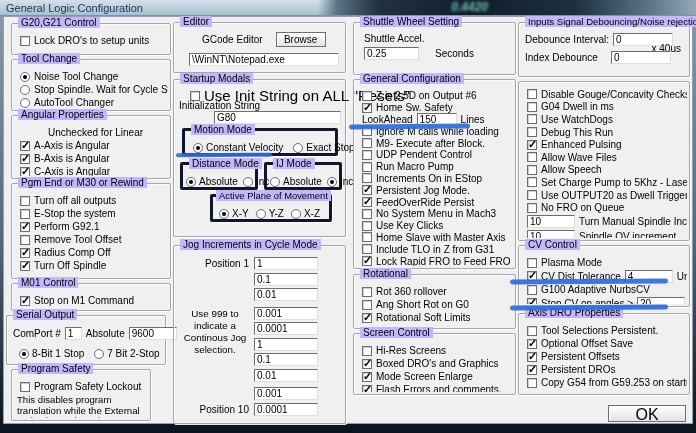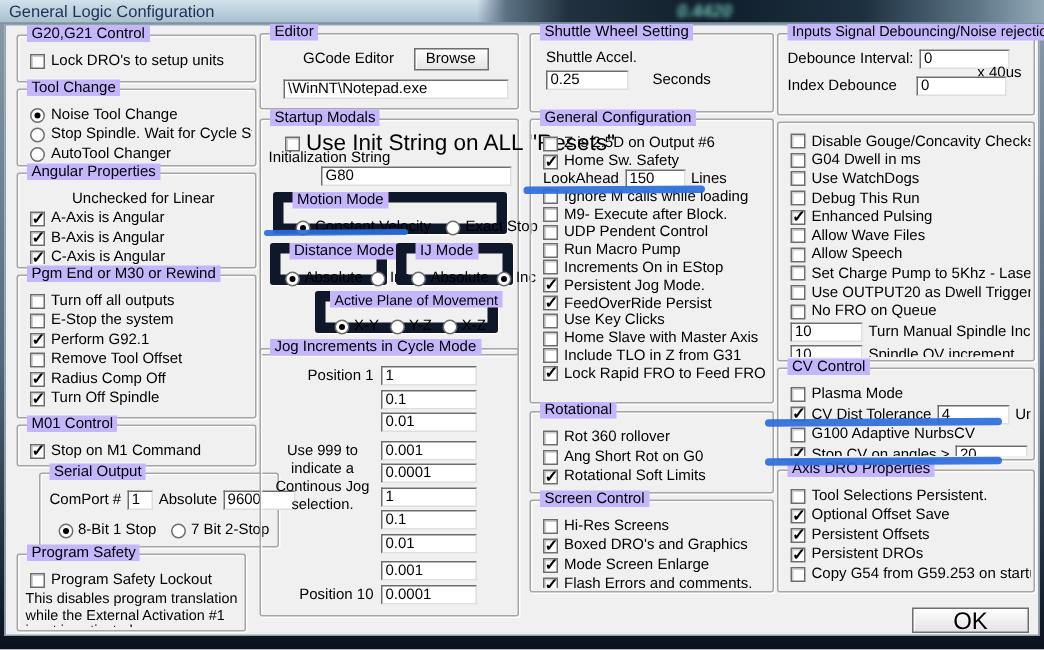--- a/index.html
+++ b/index.html
@@ -21,21 +21,21 @@
 
   
   .dialog { position:absolute; left:3px; top:16px; width:690px; height:408px;
     background:#f0f0f0; border:1px solid #8fa2b2; }
 
   
   .grp { position:absolute; border:1px solid #a6a6a6; border-radius:2px;
     box-shadow:1px 1px 0 rgba(255,255,255,.9), inset 1px 1px 0 rgba(255,255,255,.7); }
   .leg { position:absolute; top:-7px; left:6px; background:#c4b5fd; padding:0 3px; white-space:nowrap; font-size:10px; }
   .body { position:absolute; left:2px; right:2px; top:10px; bottom:2px; display:flex; flex-direction:column; overflow:hidden; }
-  .sub { position:absolute; border:7px solid #0f172a; border-radius:2px; box-shadow:1px 1px 0 rgba(255,255,255,.9); }
+  .sub { position:absolute; border:3px solid #0f172a; border-radius:2px; box-shadow:1px 1px 0 rgba(255,255,255,.9); }
 
   .row { display:flex; align-items:center; gap:4px; padding-left:6px; height:13px; flex:0 0 auto; white-space:nowrap; }
   .lbl { white-space:nowrap; }
   .static { color:#000; }
   .indent { padding-left:34px; }
   .note { font-size:9.6px; line-height:10.5px; padding:2px 2px 0 3px; white-space:normal; }
 
   .tight .row { height:11.8px; }
   .mid .row { height:12.6px; }
   .vrow { height:15px !important; }
@@ -168,41 +168,41 @@
     <div class="grp" style="left:7px;top:266px;width:160px;height:28px">
       <span class="leg">M01 Control</span>
       <div class="body">
           <div class="row">
             <span class="cb on"></span>
             <span class="lbl">Stop on M1 Command</span>
           </div>
         </div>
     </div>
 
-    <div class="grp" style="left:22px;top:298px;width:160px;height:50px">
+    <div class="grp" style="left:2px;top:298px;width:160px;height:50px">
       <span class="leg">Serial Output</span>
       <div class="srow" style="left:6px;top:11px">
         <span class="lbl">ComPort # </span>
         <input class="ti w16" readonly="" value="1" style="">
         <span class="lbl">Absolute</span>
         <input class="ti w48" readonly="" value="9600" style="">
       </div>
       <div class="rrow" style="position:absolute;left:4px;top:30px">
           <span class="ritem">
             <span class="rb on"></span>
             <span class="lbl">8-Bit 1 Stop</span>
           </span>
           <span class="ritem">
             <span class="rb"></span>
             <span class="lbl">7 Bit 2-Stop</span>
           </span>
         </div>
     </div>
 
-    <div class="grp" style="left:7px;top:352px;width:153px;height:52px">
+    <div class="grp" style="left:7px;top:352px;width:140px;height:52px">
       <span class="leg">Program Safety</span>
       <div class="body">
           <div class="row">
             <span class="cb"></span>
             <span class="lbl">Program Safety Lockout</span>
           </div>
           <div class="note">This disables program translation while the External Activation #1 input is activated.</div>
         </div>
     </div>
 
@@ -278,21 +278,21 @@
               <span class="lbl">Y-Z</span>
             </span>
             <span class="ritem">
               <span class="rb"></span>
               <span class="lbl">X-Z</span>
             </span>
           </div>
       </div>
     </div>
 
-    <div class="grp" style="left:169px;top:215px;width:173px;height:179px">
+    <div class="grp" style="left:169px;top:228px;width:173px;height:179px">
       <span class="leg">Jog Increments in Cycle Mode</span>
       <div class="jrows">
           <div class="jrow">
             <span class="jlabel">Position 1</span>
             <input class="ti w64" readonly="" value="1" style="">
           </div>
           <div class="jrow">
             <span class="jlabel"></span>
             <input class="ti w64" readonly="" value="0.1" style="">
           </div>
@@ -380,20 +380,24 @@
           <div class="row">
             <span class="cb on"></span>
             <span class="lbl">Persistent Jog Mode.</span>
           </div>
           <div class="row">
             <span class="cb on"></span>
             <span class="lbl">FeedOverRide Persist</span>
           </div>
           <div class="row">
             <span class="cb"></span>
+            <span class="lbl">No System Menu in Mach3</span>
+          </div>
+          <div class="row">
+            <span class="cb"></span>
             <span class="lbl">Use Key Clicks</span>
           </div>
           <div class="row">
             <span class="cb"></span>
             <span class="lbl">Home Slave with Master Axis</span>
           </div>
           <div class="row">
             <span class="cb"></span>
             <span class="lbl">Include TLO in Z from G31</span>
           </div>

